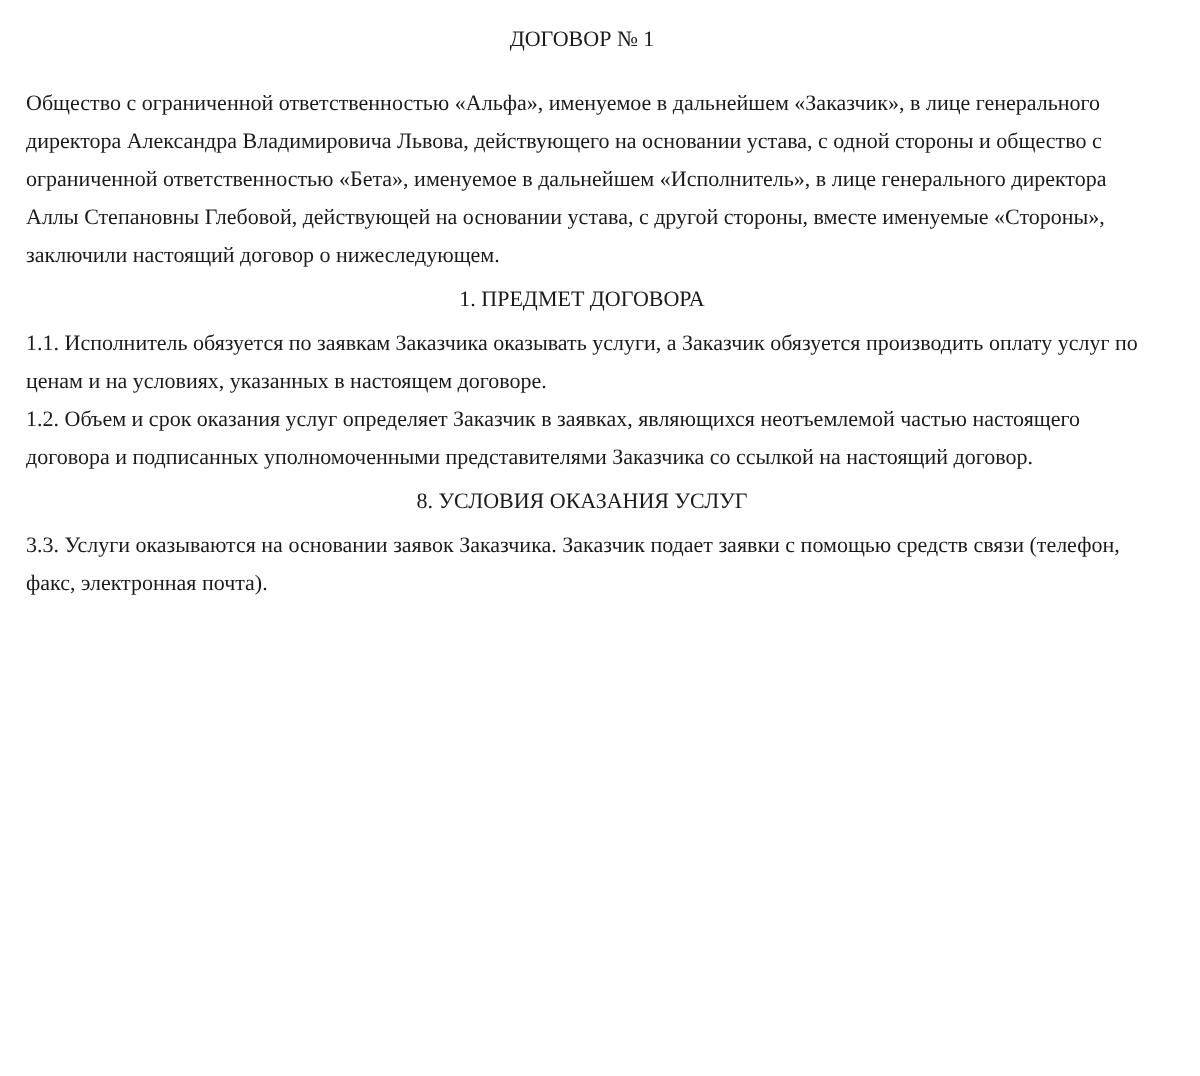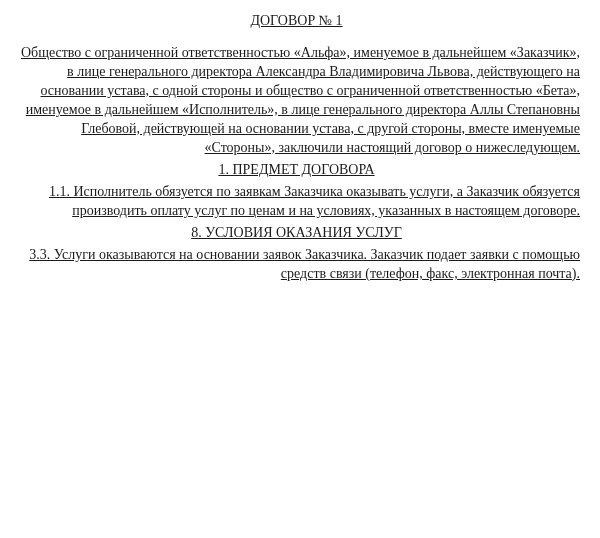--- a/index.html
+++ b/index.html
@@ -11,35 +11,34 @@
     width: 600px;
     height: 538px;
     overflow: hidden;
     font-family: "Liberation Serif", "DejaVu Serif", serif;
     color: #1a1a1a;
   }
   .page {
     box-sizing: border-box;
     width: 600px;
     height: 538px;
-    padding: 11px 20px 0 13px;
-    font-size: 14px;
+    padding: 11px 31px 0 13px;
+    font-size: 11px;
     line-height: 19px;
-    text-decoration: underline;
   }
   .center { text-align: center; }
   .title-block { margin: 0 0 13px 0; }
   .title-line { margin: 0; }
   .meta-row {
     display: flex;
     justify-content: space-between;
     align-items: baseline;
     margin: 0 0 18px 0;
   }
-  p.para { margin: 0; text-align: right; }
+  p.para { margin: 0; }
   .mb10 { margin-bottom: 10px; }
   .mb9  { margin-bottom: 9px; }
   .mb15 { margin-bottom: 15px; }
   .mb19 { margin-bottom: 19px; }
   .sec-heading {
     text-align: center;
     margin: 3px;
   }
   .caret {
     display: inline-block;
@@ -59,19 +58,20 @@
     <p class="title-line">ДОГОВОР № 1</p>
   </div>
 
 
   <p class="para mb10">Общество с ограниченной ответственностью «Альфа», именуемое в дальнейшем «Заказчик», в лице генерального директора Александра Владимировича Львова, действующего на основании устава, с одной стороны и общество с ограниченной ответственностью «Бета», именуемое в дальнейшем «Исполнитель», в лице генерального директора Аллы Степановны Глебовой, действующей на основании устава, с другой стороны, вместе именуемые «Стороны», заключили настоящий договор о нижеследующем.</p>
 
   <p class="sec-heading mb10">1. ПРЕДМЕТ ДОГОВОРА</p>
 
   <p class="para mb19">1.1. Исполнитель обязуется по заявкам Заказчика оказывать услуги, а Заказчик обязуется производить оплату услуг по ценам и на условиях, указанных в настоящем договоре.</p>
 
+  <p class="para mb9">1.2. Объем и срок оказания услуг определяет Заказчик в заявках, являющихся неотъемлемой частью настоящего договора и подписанных уполномоченными представителями Заказчика со ссылкой на настоящий договор.</p>
 
   <p class="sec-heading mb15">8. УСЛОВИЯ ОКАЗАНИЯ УСЛУГ</p>
 
   <p class="para mb19">3.3. Услуги оказываются на основании заявок Заказчика. Заказчик подает заявки с помощью средств связи (телефон, факс, электронная почта).</p>
 
 
 </div>
 
 </body></html>

